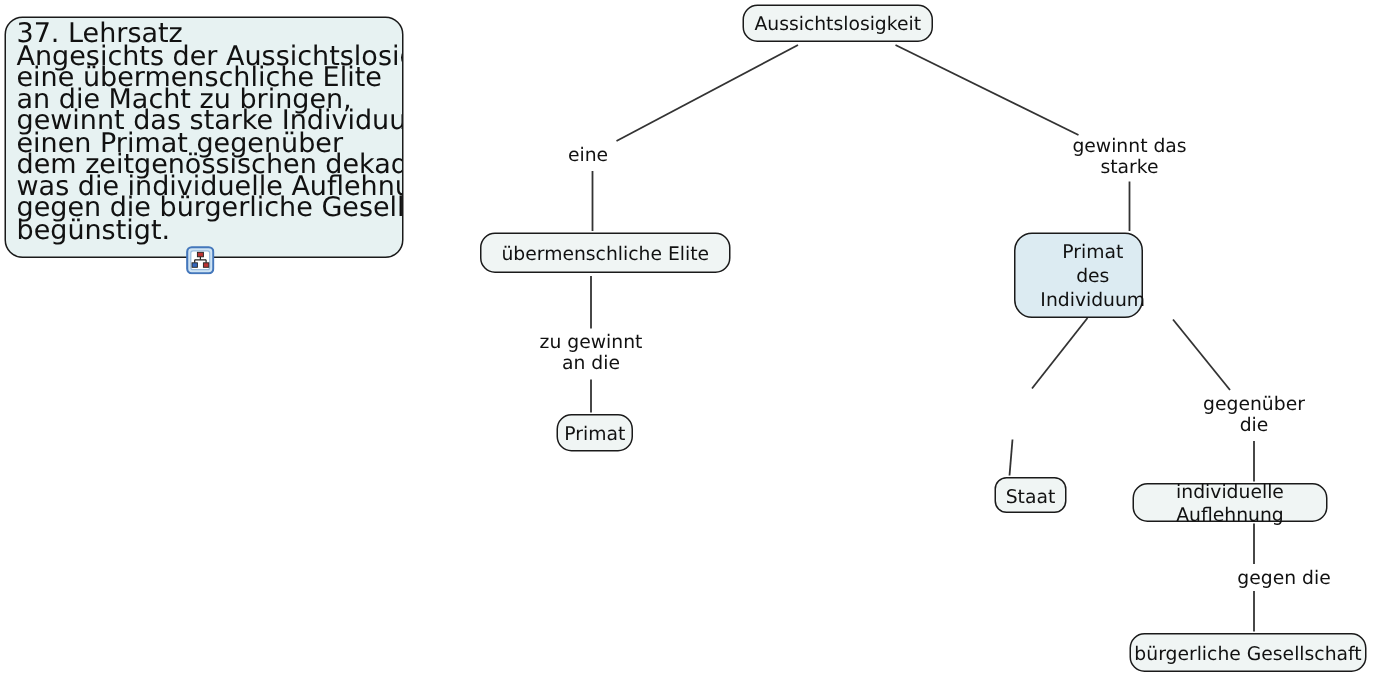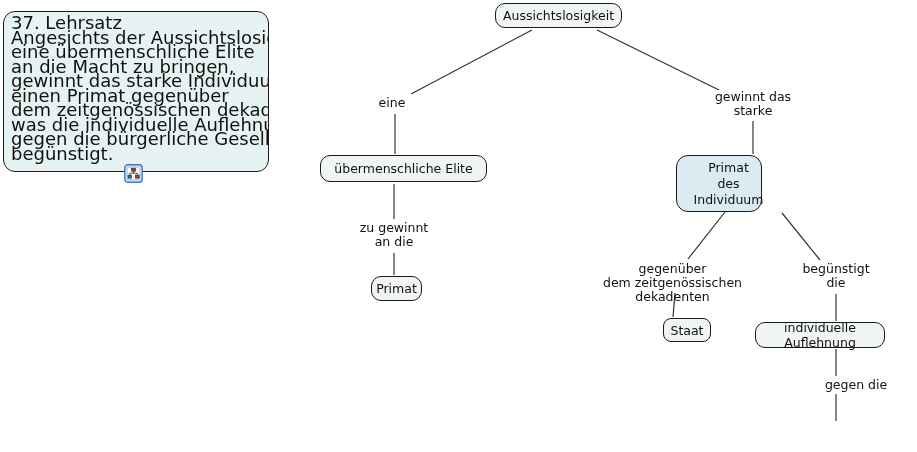--- a/index.html
+++ b/index.html
@@ -104,30 +104,29 @@
   <div class="concept-node" style="left:371px;top:276px;width:51px;height:25px;">Primat</div>
 
   <div class="concept-node highlight" style="left:676px;top:155px;width:86px;height:57px;line-height:16px;padding-left:19px;">Primat
 des
 Individuum</div>
 
   <div class="concept-node" style="left:663px;top:318px;width:48px;height:24px;border-radius:8px;">Staat</div>
 
   <div class="concept-node" style="left:755px;top:322px;width:130px;height:26px;">individuelle Auflehnung</div>
 
+  <div class="concept-node" style="left:753px;top:422px;width:158px;height:26px;">bürgerliche Gesellschaft</div>
 
   <div class="link-label" style="left:361px;top:96px;width:62px;">eine</div>
 
   <div class="link-label" style="left:344px;top:221px;width:100px;">zu gewinnt
 an die</div>
 
   <div class="link-label" style="left:703px;top:90px;width:100px;">gewinnt das
 starke</div>
 
-  <div class="link-label" style="left:565px;top:262px;width:215px;">gegenüber
-dem zeitgenössischen dekadenten</div>
 
-  <div class="link-label" style="left:786px;top:262px;width:100px;">begünstigt
+  <div class="link-label" style="left:786px;top:262px;width:100px;">gegenüber
 die</div>
 
   <div class="link-label" style="left:806px;top:378px;width:100px;">gegen die</div>
 
 </div>
 
 </body></html>

